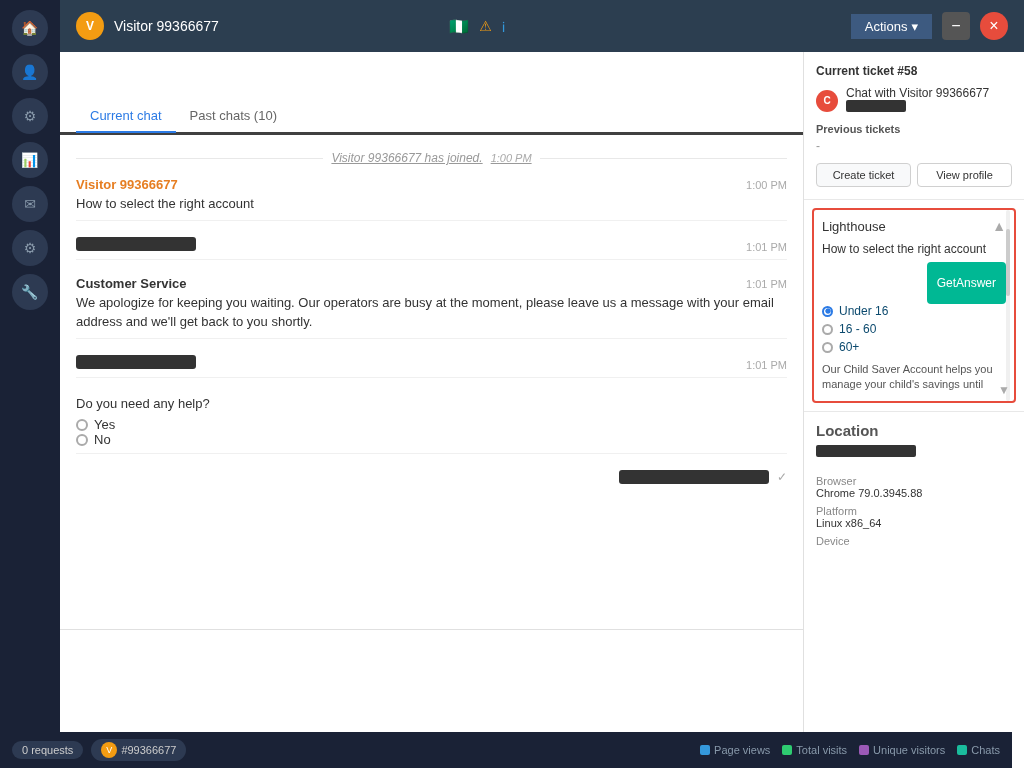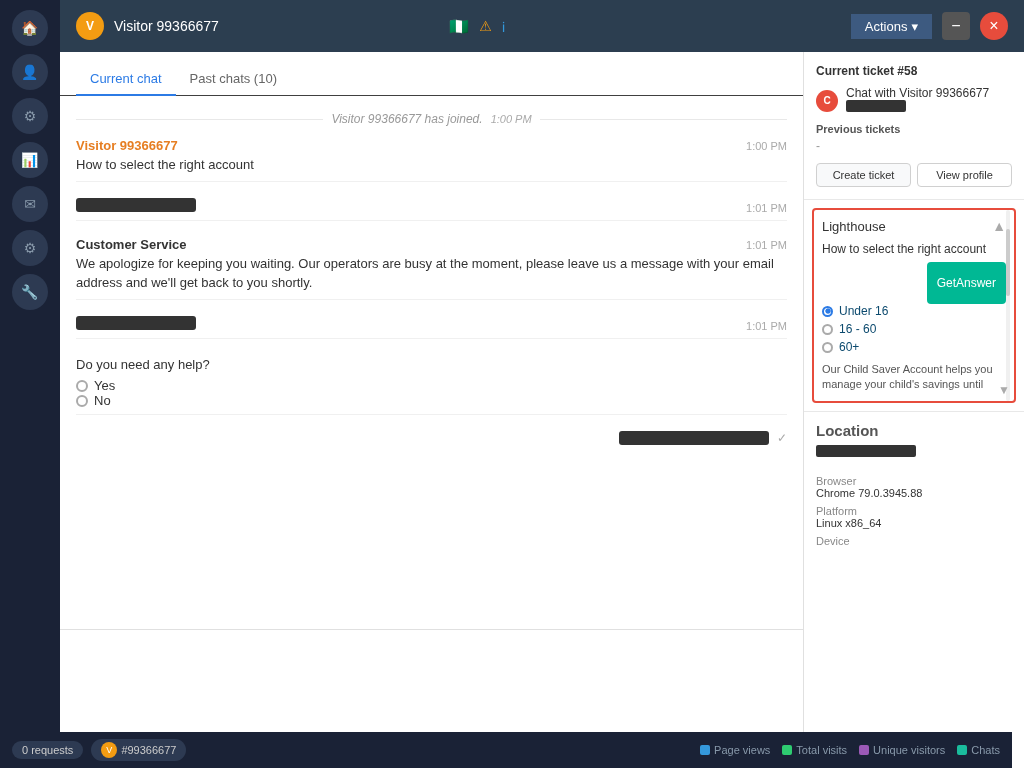--- a/index.html
+++ b/index.html
@@ -129,25 +129,26 @@
     
     .chat-area {
       flex: 1;
       display: flex;
       flex-direction: column;
       border-right: 1px solid #e0e0e0;
     }
 
     .chat-tabs {
       display: flex;
-      border-bottom: 1px solid #404040;
+      border-bottom: 3px solid #404040;
       padding: 0 16px;
       height: 44px;
       align-items: flex-end;
       flex-shrink: 0;
+      margin-top: 39px;
     }
 
     .chat-tab {
       padding: 8px 14px;
       font-size: 13px;
       cursor: pointer;
       border-bottom: 2px solid transparent;
       color: #666;
       margin-bottom: -1px;
     }
@@ -168,20 +169,21 @@
     }
 
     .system-message {
       text-align: right;
       color: #999;
       font-size: 12px;
       font-style: italic;
       display: flex;
       align-items: center;
       gap: 8px;
+      text-decoration: underline;
     }
 
     .system-message::before,
     .system-message::after {
       content: '';
       flex: 1;
       height: 1px;
       background: #e8e8e8;
     }
 

